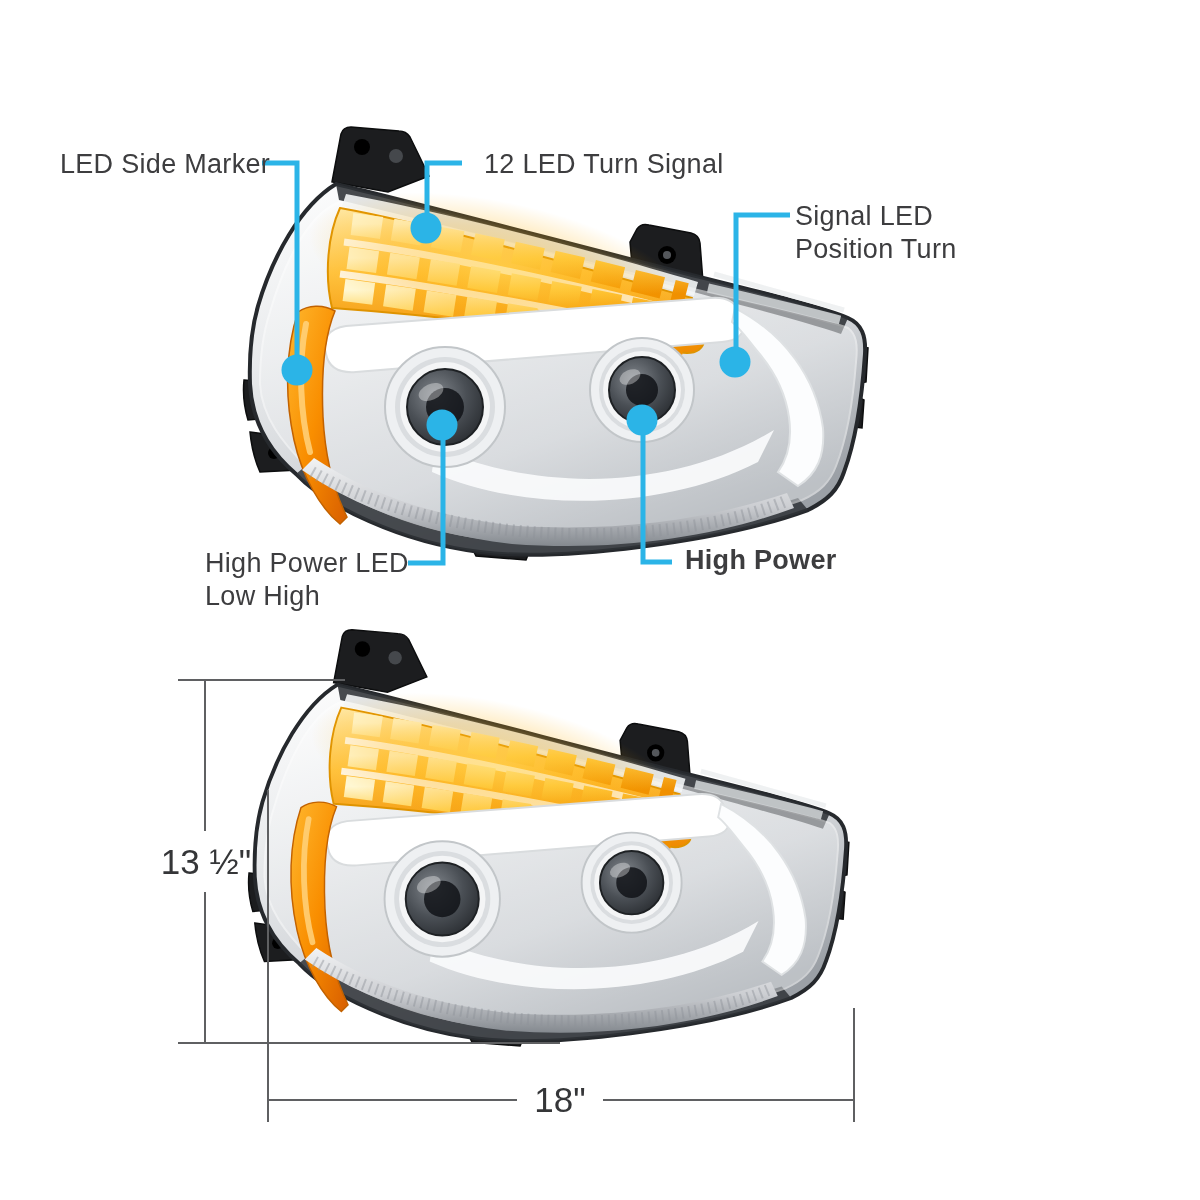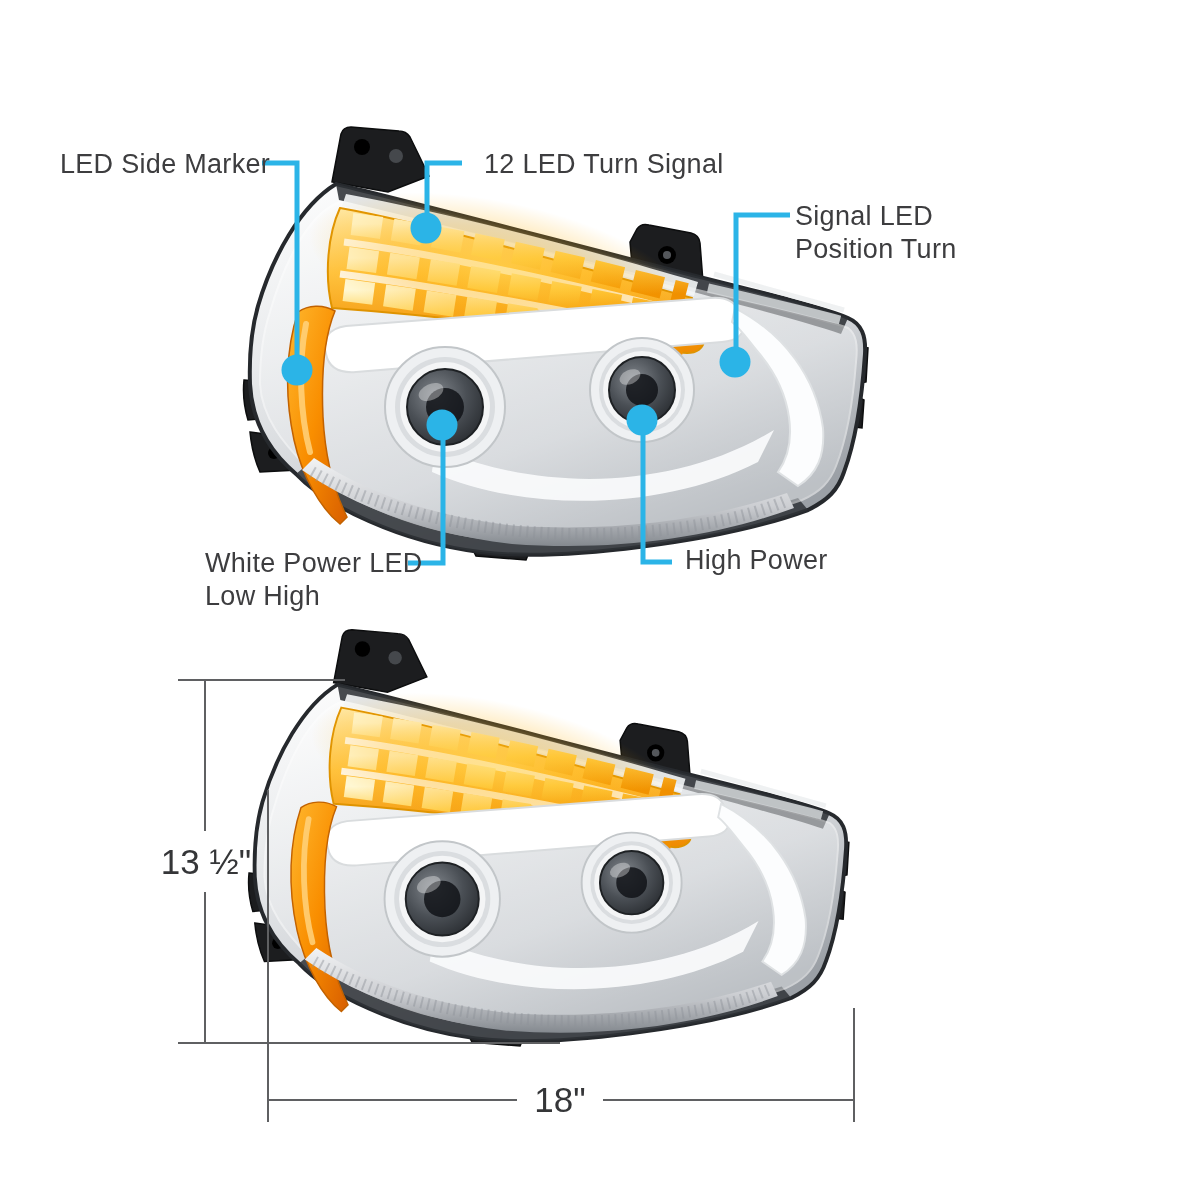--- a/index.html
+++ b/index.html
@@ -166,25 +166,25 @@
   <div class="label" style="left:467px;top:148px;margin-left:17px;">
     <span>12 LED Turn Signal</span>
   </div>
 
   <div class="label" style="left:795px;top:200px;">
     <span>Signal LED</span>
     <span>Position Turn</span>
   </div>
 
   <div class="label" style="left:205px;top:547px;">
-    <span>White Power LED</span>
+    <span>High Power LED</span>
     <span>Low High</span>
   </div>
 
-  <div class="label" style="left:685px;top:544px;">
+  <div class="label" style="left:685px;top:544px;font-weight:bold;">
     <span>High Power</span>
   </div>
 
   <div class="dim" style="left:146px;top:842px;width:120px;">13 ½"</div>
 
   <div class="dim" style="left:500px;top:1080px;width:120px;">18"</div>
 
 </div>
 
 </body></html>

